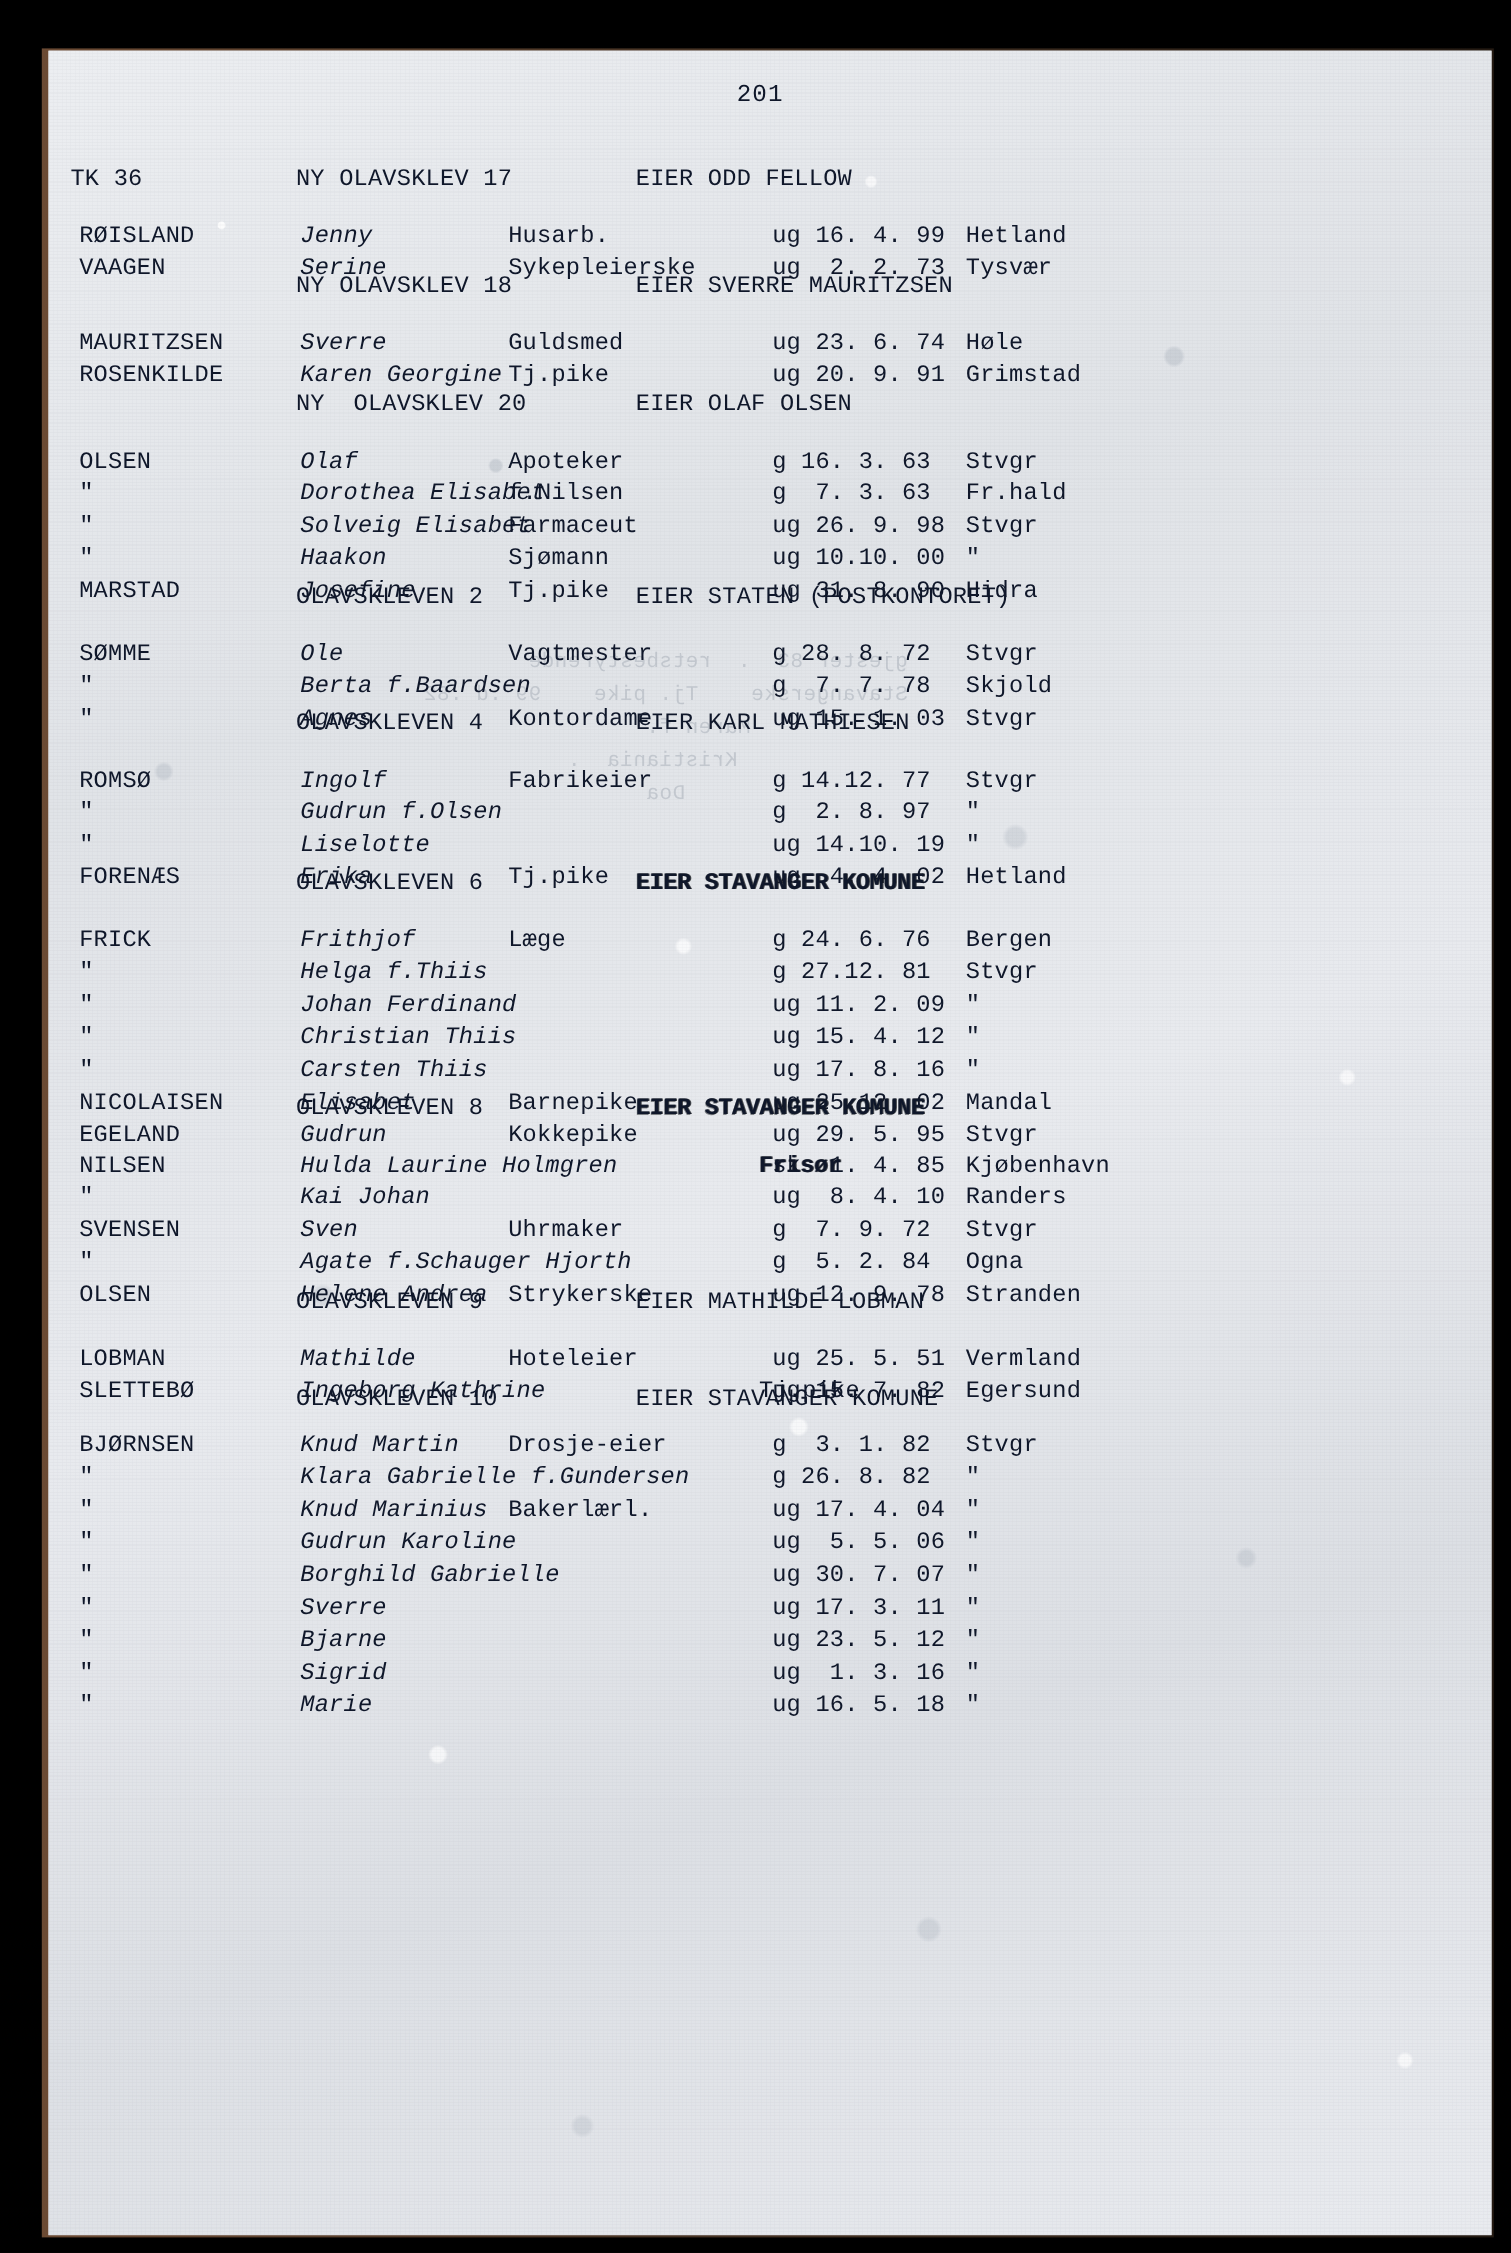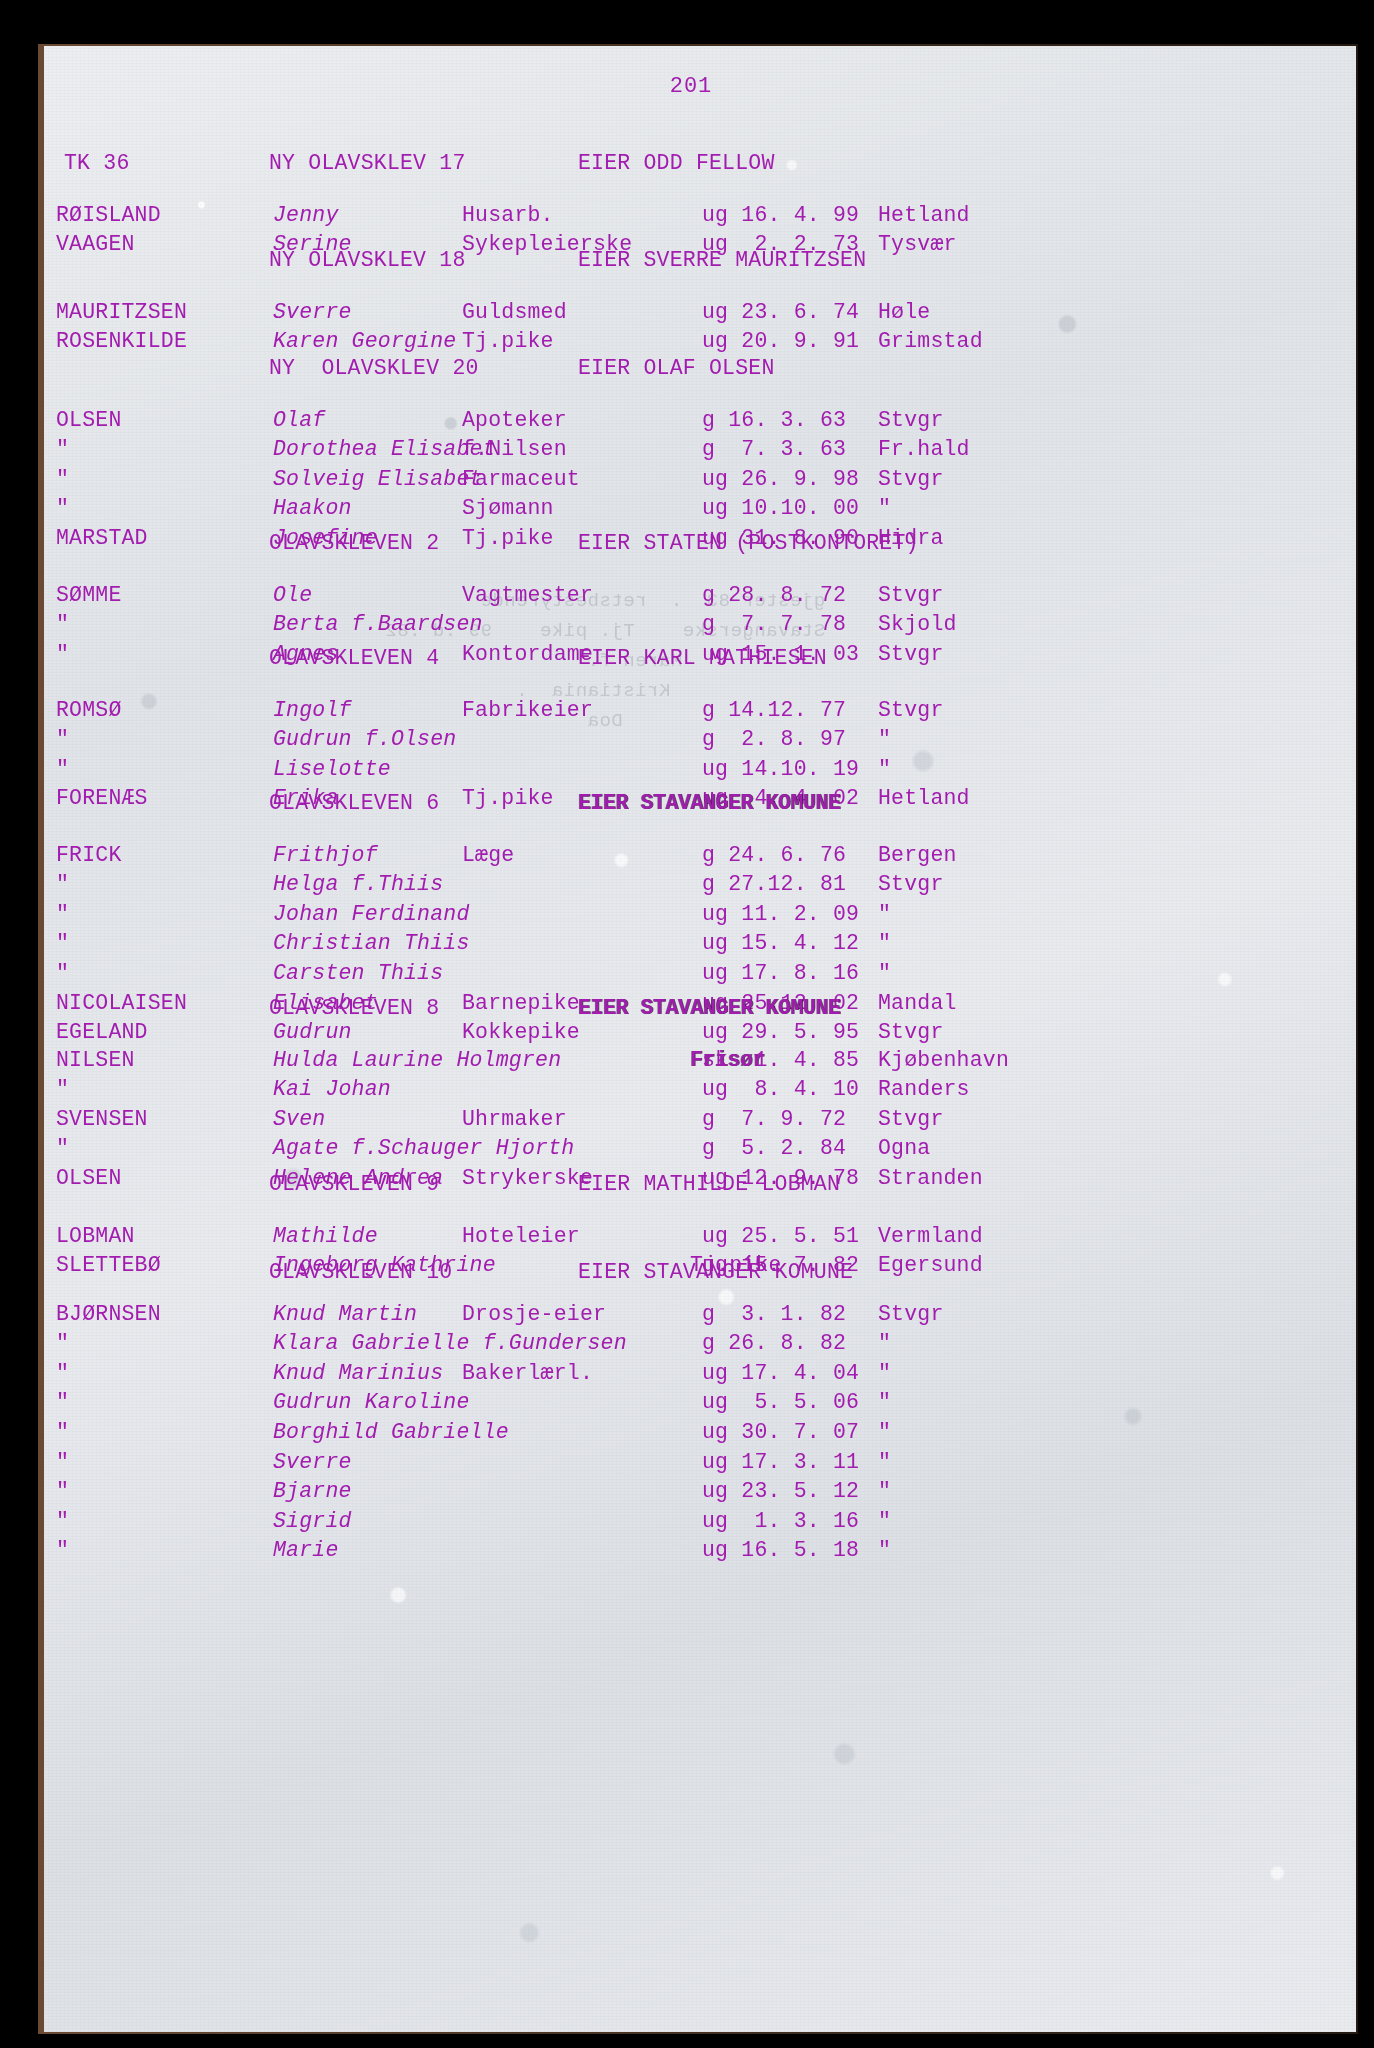--- a/index.html
+++ b/index.html
@@ -54,34 +54,34 @@
   #bleed{
     position:absolute;left:45px;top:540px;width:760px;
     transform:scaleX(-1);
     color:#9aa2ad;opacity:.42;
     font-size:19px;line-height:30px;letter-spacing:.5px;
     white-space:pre;pointer-events:none;
     filter:blur(.4px);
   }
   #content{
     position:absolute;inset:0;
-    color:#a21caf;
+    color:#0f172a;
     font-size:21.5px;
     line-height:29.6px;
     letter-spacing:.2px;
     white-space:pre;
   }
   .pageno{
     position:absolute;left:0;top:26px;width:100%;text-align:center;
     font-size:22px;letter-spacing:1px;
     text-indent:-18px;
   }
   .block{position:absolute;left:0;width:100%;}
   .row{height:29.6px;white-space:pre;}
-  .c-sur{position:absolute;left:12px;}
+  .c-sur{position:absolute;left:28px;}
   .c-giv{position:absolute;left:229px;font-style:italic;}
   .c-occ{position:absolute;left:418px;}
   .c-date{position:absolute;left:658px;}
   .c-place{position:absolute;left:800px;margin-left:34px;}
   .hdr-addr{position:absolute;left:190px;margin-left:35px;}
   .hdr-owner{position:absolute;left:534px;text-align:center;}
   .hdr-tk{position:absolute;left:20px;}
   .overstrike{
     font-weight:bold;letter-spacing:-.4px;
     text-shadow:.8px 0 0 rgba(20,23,27,.75),-.6px .4px 0 rgba(20,23,27,.5);

